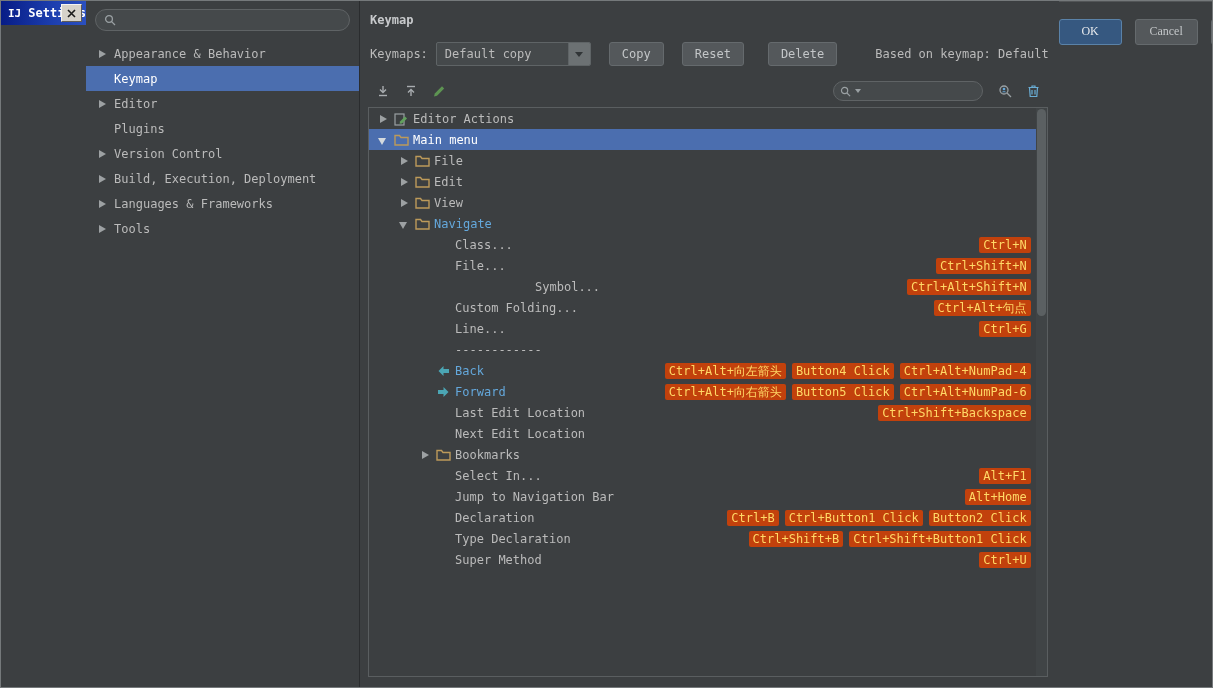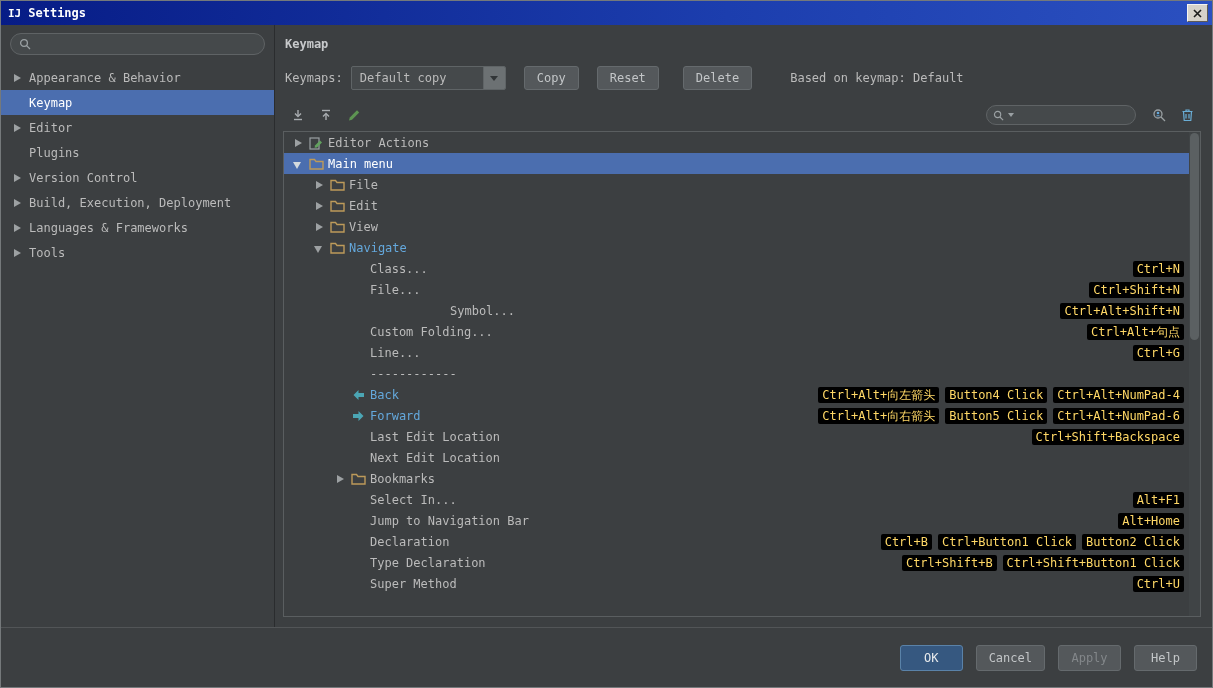--- a/index.html
+++ b/index.html
@@ -1,17 +1,17 @@
 <!DOCTYPE html>
 <html><head>
 <meta charset="utf-8">
 <style>
   * { box-sizing: border-box; margin: 0; padding: 0; }
   body { background:#2b2b2b; font-family:"DejaVu Sans Mono", monospace; font-size:12px; color:#bbbbbb; }
-  .window { width:1213px; height:688px; background:#3c3f41; border:1px solid #75797b; display:flex; flex-direction:column; overflow:hidden; }
+  .window { width:1213px; height:688px; background:#3c3f41; border:1px solid #75797b; display:flex; overflow:hidden; }
 
   
   .titlebar { height:24px; flex:none; background:linear-gradient(90deg,#071c86 0%,#1c3eae 60%,#2b50c0 100%);
               display:flex; align-items:center; padding-left:7px; gap:7px; position:relative; }
   .app-logo { color:#ffffff; font-weight:bold; font-size:11px; letter-spacing:0; }
   .win-title { color:#ffffff; font-weight:bold; font-size:12px; }
   .close-btn { position:absolute; right:4px; top:3px; width:21px; height:18px; background:#d6d2ca;
                border:1px solid; border-color:#f5f4f1 #5f5b54 #5f5b54 #f5f4f1; display:flex; align-items:center; justify-content:center; cursor:default; }
 
   
@@ -66,28 +66,28 @@
   
   .tree-panel { flex:1; margin:6px 11px 10px 8px; border:1px solid #5a5e60; position:relative; overflow:hidden; background:#3c3f41; }
   .tree-row { height:21px; display:flex; align-items:center; padding-right:16px; white-space:nowrap; cursor:default;justify-content:space-between; }
   .tree-row.selected { background:#4b6eaf; }
   .tree-row.selected .label { color:#ffffff; }
   .tree-row.selected .arrow.expanded::before { border-top-color:#d4dade; }
   .tree-row .icon { width:16px; height:16px; margin-right:4px; flex:none; display:flex; align-items:center; justify-content:center; }
   .tree-row .label { margin-right:8px; }
   .tree-row .label.accent { color:#64a8dc; }
   .badges { margin-left:auto; display:flex; gap:6px; align-items:center; }
-  .badge { background:#000000; color:#ffd866; padding:0 4px; line-height:16px; height:16px; border-radius:2px; font-size:12px; white-space:nowrap; }
+  .badge { background:#c2410c; color:#ffd866; padding:0 4px; line-height:16px; height:16px; border-radius:2px; font-size:12px; white-space:nowrap; }
   .scrollbar { position:absolute; top:0; right:0; bottom:0; width:11px; background:#404446; }
   .scroll-thumb { position:absolute; top:1px; left:1px; right:1px; height:207px; background:#5b6062; border-radius:5px; }
 
   
   .footer { height:60px; flex:none; border-top:1px solid #525557; display:flex; align-items:center; justify-content:flex-end;
             gap:13px; padding-right:15px; }
-  .footer .btn { height:26px; min-width:63px; }
+  .footer .btn { height:26px; min-width:63px;font-family:Liberation Serif, serif; }
   .btn.primary { background:#365880; border-color:#5a82a8; color:#e8eaec; }
   .btn.disabled { color:#83878a; }
 </style>
 </head>
 <body>
 
 <div class="window">
 
   <div class="titlebar">
     <span class="app-logo">IJ</span>

